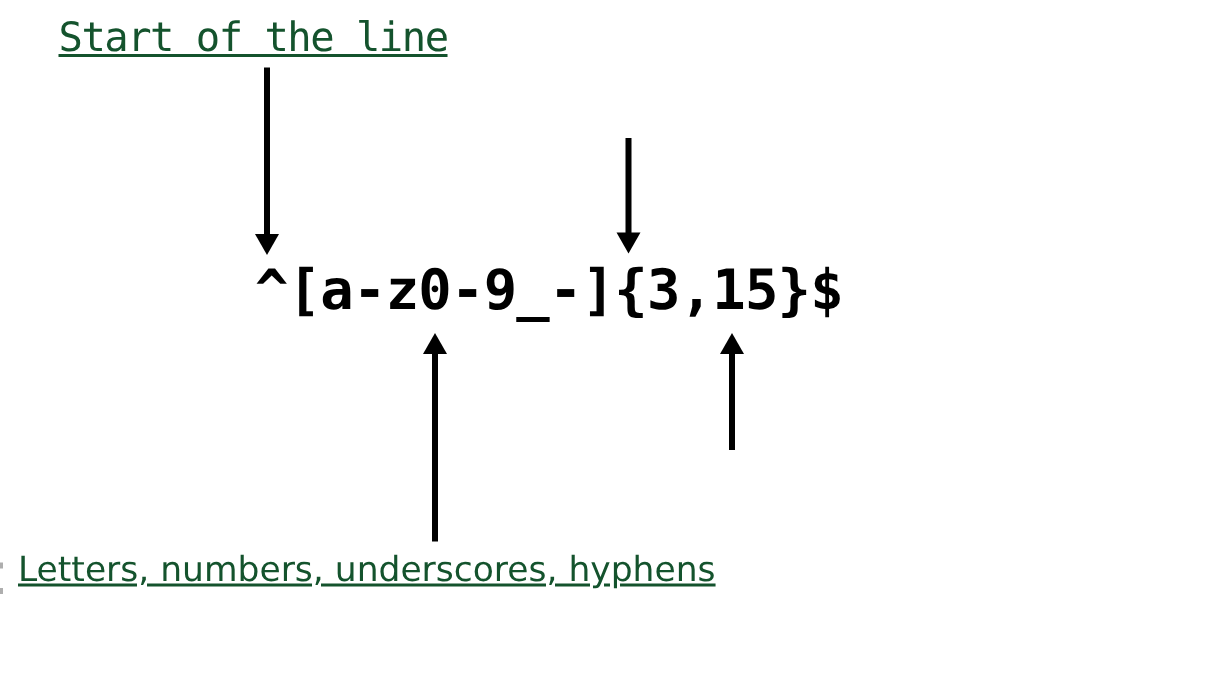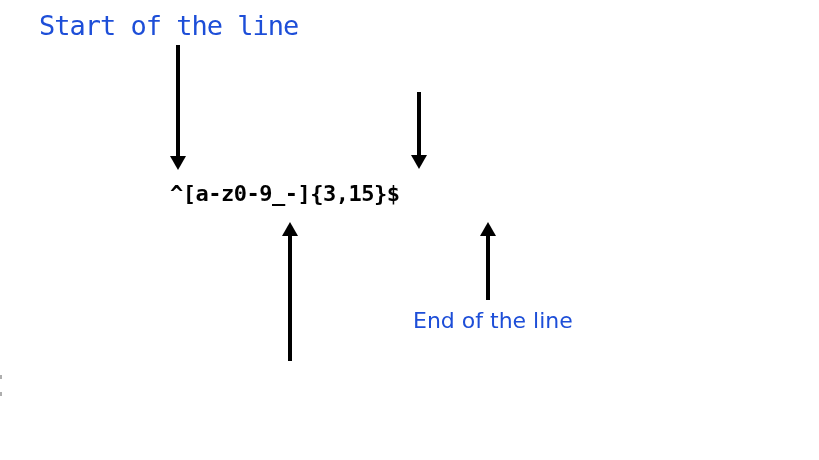--- a/index.html
+++ b/index.html
@@ -12,36 +12,37 @@
     width: 819px;
     height: 460px;
     background: #ffffff;
     overflow: hidden;
     font-family: "DejaVu Sans", sans-serif;
     color: #000000;
   }
   .label {
     position: absolute;
     white-space: nowrap;
-    color: #1d4ed8;
+    color: #14532d;
+    text-decoration: underline;
   }
   .mono-label {
     font-family: "DejaVu Sans Mono", monospace;
     font-size: 27px;
     letter-spacing: -1px;
     line-height: 30px;
   }
   .sans-label {
     font-family: "DejaVu Sans", sans-serif;
   }
   .regex-text {
     position: absolute;
     font-family: "DejaVu Sans Mono", monospace;
     font-weight: bold;
-    font-size: 22px;
+    font-size: 37px;
     letter-spacing: -0.5px;
     line-height: 36px;
     white-space: nowrap;
     color: #000000;
   }
   
   .arrow {
     position: absolute;
     width: 16px;
   }
@@ -102,19 +103,19 @@
   <div class="arrow up" style="left: 282px; top: 222px; height: 139px;">
     <div class="shaft"></div>
     <div class="head"></div>
   </div>
 
   <div class="arrow up" style="left: 480px; top: 222px; height: 78px;">
     <div class="shaft"></div>
     <div class="head"></div>
   </div>
 
-  <div class="label sans-label" style="left: 413px; top: 308px; font-size: 22px; line-height: 26px;">End of the line</div>
 
+  <div class="label sans-label" style="left: 12px; top: 366px; font-size: 23px; line-height: 28px;">Letters, numbers, underscores, hyphens</div>
 
   <div class="edge-artifact" style="top: 375px;"></div>
   <div class="edge-artifact" style="top: 392px;"></div>
 
 </div>
 
 </body></html>

